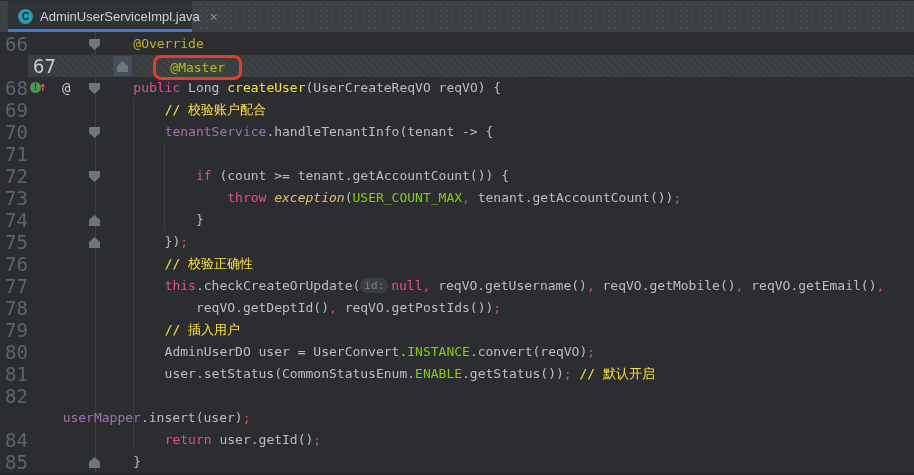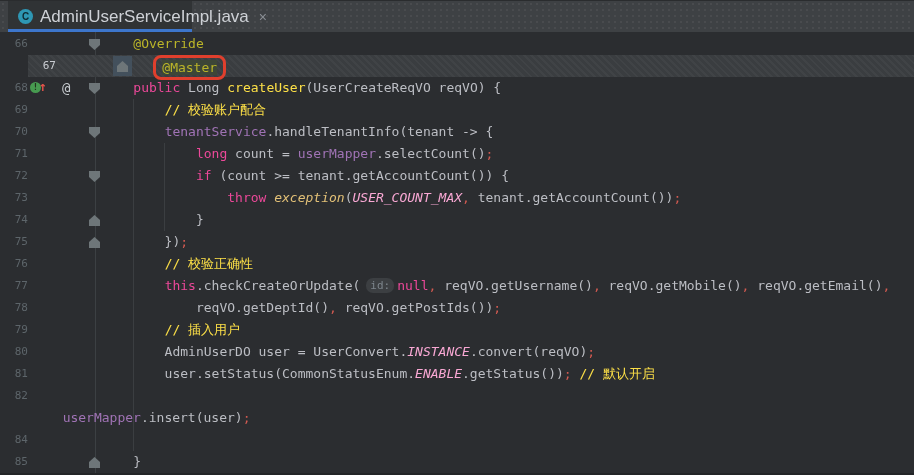--- a/index.html
+++ b/index.html
@@ -22,38 +22,38 @@
   .tab {
     margin-left:8px; width:184px; background:#303335; position:relative;
     display:flex; align-items:center; padding:0 8px 0 10px; cursor:pointer;
   }
   .tab .underline { position:absolute; left:0; right:0; bottom:0; height:3px; background:#3d76cc; }
   .cicon {
     width:15px; height:15px; border-radius:50%; background:#2e97b4;
     color:#0e2a33; font-size:10px; font-weight:bold; line-height:15px; text-align:center;
     flex:0 0 15px;
   }
-  .tlabel { color:#ced1d6; font-size:17px; margin-left:7px; white-space:nowrap; }
+  .tlabel { color:#ced1d6; font-size:13px; margin-left:7px; white-space:nowrap; }
   .tclose { color:#8b8f95; font-size:14px; margin-left:10px; line-height:14px; cursor:pointer; }
 
   
   .editor { position:relative; height:441px; background:#2b2d30; padding-top:1px; }
   .fold-line { position:absolute; left:95px; top:0; bottom:0; width:1px; background:#3c4043; }
   .guide { position:absolute; width:1px; background:#3b3e41; }
 
   .line { display:flex; height:22px; position:relative; }
   .line.current {
     background:#3a3d40;
     background-image:repeating-linear-gradient(45deg, rgba(255,255,255,.03) 0 2px, transparent 2px 5px);
     margin-left:28px;
   }
   .gutter { flex:0 0 102px; position:relative; height:22px; }
   .lnum {
     display:block; width:28px; text-align:right;
-    font-family:"DejaVu Sans Mono", monospace; font-size:11px; line-height:22px; color:#5d656a;
+    font-family:"DejaVu Sans Mono", monospace; font-size:19px; line-height:22px; color:#5d656a;
   }
   .current .lnum { color:#c9ccd1; }
 
   .fold { position:absolute; left:89px; top:6px; width:11px; height:11px; background:#6e7679; }
   .fold.down { clip-path:polygon(0 0,100% 0,100% 55%,50% 100%,0 55%); }
   .fold.up   { clip-path:polygon(50% 0,100% 45%,100% 100%,0 100%,0 45%); }
   .fold-bg { position:absolute; left:85px; top:1px; width:19px; height:20px; background:#43505c; }
 
   .ovr { position:absolute; left:30px; top:5px; width:11px; height:11px; border-radius:50%;
          background:#479b50; text-align:center; }
@@ -66,32 +66,32 @@
 
   pre.code {
     font-family:"DejaVu Sans Mono", monospace; font-size:13px; line-height:22px;
     white-space:pre; color:#bcbec4; position:relative;text-align:center;
   }
   .tok-txt   { color:#bcbec4; }
   .tok-kw    { color:#ec4899; }
   .tok-ann   { color:#bbb529; }
   .tok-mname { color:#fde047; }
   .tok-field { color:#a073b5; }
-  .tok-const { color:#f9a8d4; font-style:italic; }
+  .tok-const { color:#84cc16; }
   .tok-smethod { color:#e2c077; font-style:italic; }
   .tok-cm    { color:#fde047; }
   .tok-pun   { color:#d25a51; }
 
   .hint-badge {
     display:inline-block; background:#3c3f42; color:#7d858c; border-radius:7px;
-    font-size:11px; line-height:15px; padding:0 4px; margin:0 3px 0 6px; vertical-align:1px;
+    font-size:11px; line-height:15px; padding:0 4px; margin:0 3px 0 0; vertical-align:1px;
   }
   .red-box {
     display:inline-block; border:3px solid #e03f2d; border-radius:8px;
-    padding:0 6px; margin-left:-8px; position:relative; z-index:3; line-height:19px;
+    padding:0 14px; margin-left:-8px; position:relative; z-index:3; line-height:19px;
   }
   .master-bg { background:#3d4637; }
 </style>
 </head>
 <body>
 
 <div class="window">
 
   <div class="tabbar">
     <div class="tab">
@@ -143,21 +143,20 @@
         <div class="gutter">
           <span class="lnum">70</span>
           <span class="fold down"></span>
         </div>
         <pre class="code"><span class="tok-txt">        </span><span class="tok-field">tenantService</span><span class="tok-txt">.handleTenantInfo(tenant -&gt; {</span></pre>
       </div>
       <div class="line">
         <div class="gutter">
           <span class="lnum">71</span>
         </div>
-        <pre class="code"><span class="tok-txt">            </span><span class="tok-kw">long</span><span class="tok-txt"> count = </span><span class="tok-field">userMapper</span><span class="tok-txt">.selectCount()</span><span class="tok-pun">;</span></pre>
       </div>
       <div class="line">
         <div class="gutter">
           <span class="lnum">72</span>
           <span class="fold down"></span>
         </div>
         <pre class="code"><span class="tok-txt">            </span><span class="tok-kw">if</span><span class="tok-txt"> (count &gt;= tenant.getAccountCount()) {</span></pre>
       </div>
       <div class="line">
         <div class="gutter">
@@ -220,20 +219,21 @@
           <span class="lnum">82</span>
         </div>
       </div>
       <div class="line">
         <pre class="code"><span class="tok-txt">        </span><span class="tok-field">userMapper</span><span class="tok-txt">.insert(user)</span><span class="tok-pun">;</span></pre>
       </div>
       <div class="line">
         <div class="gutter">
           <span class="lnum">84</span>
         </div>
+        <pre class="code"><span class="tok-txt">        </span><span class="tok-kw">return</span><span class="tok-txt"> user.getId()</span><span class="tok-pun">;</span></pre>
       </div>
       <div class="line">
         <div class="gutter">
           <span class="lnum">85</span>
           <span class="fold up"></span>
         </div>
         <pre class="code"><span class="tok-txt">    }</span></pre>
       </div>
     </div>
 

